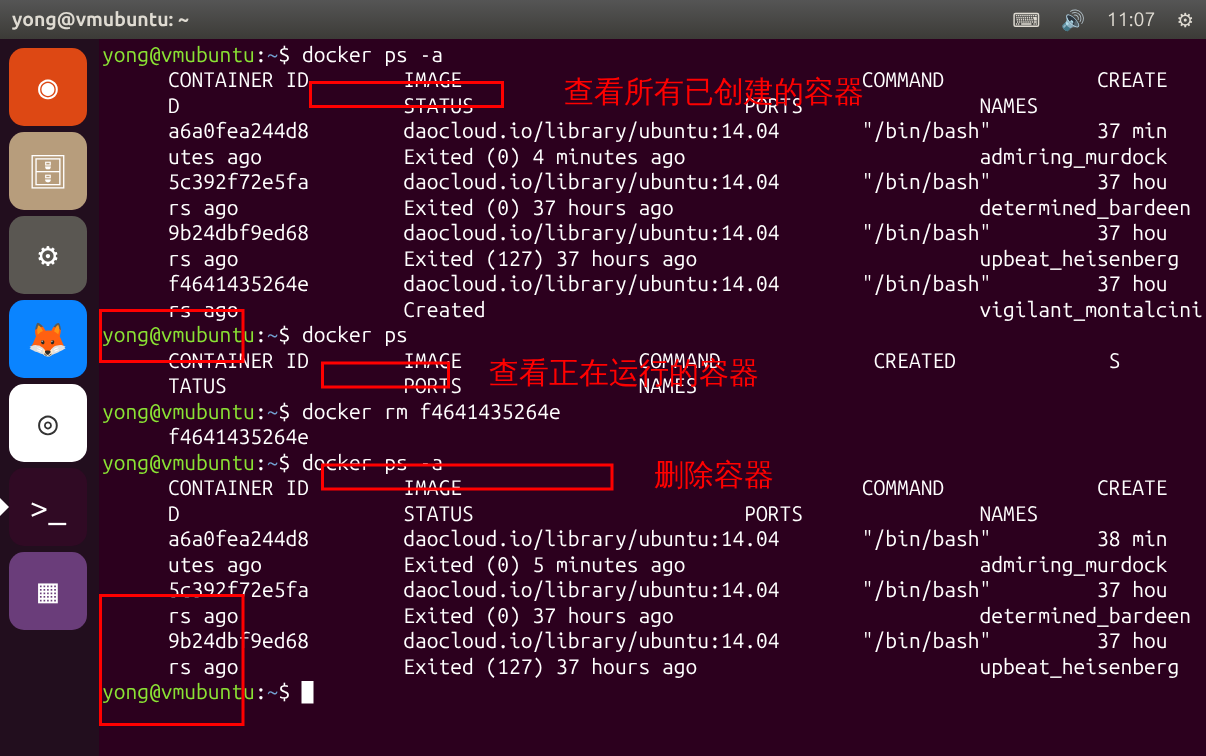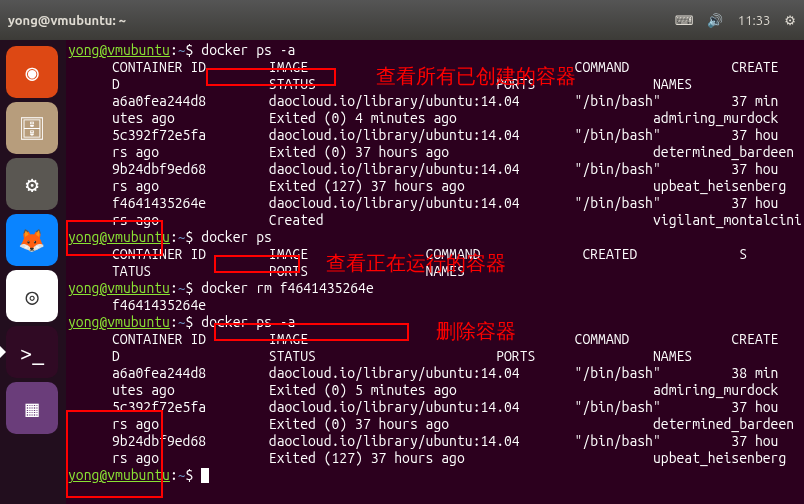--- a/index.html
+++ b/index.html
@@ -6,21 +6,21 @@
 body {
   width: 804px;
   height: 504px;
   font-family: "Ubuntu Mono", "DejaVu Sans Mono", monospace;
   font-size: 14px;
   background: #2c001e;
   overflow: hidden;
   position: relative;
 }
 .titlebar {
-  height: 40px;
+  height: 26px;
   background: linear-gradient(#555, #3c3b37);
   display: flex;
   align-items: center;
   padding: 0 8px;
   color: #dfdbd2;
   font-family: Ubuntu, sans-serif;
   font-size: 13px;
   font-weight: bold;
   justify-content: space-between;
 }
@@ -57,21 +57,21 @@
 .terminal {
   flex: 1;
   background: #2c001e;
   color: #fff;
   padding: 2px 2px;
   line-height: 17px;
   white-space: pre;
   font-size: 14px;
   position: relative;
 }
-.prompt { color: #8ae234; text-decoration: underline; }
+.prompt { color: #8ae234; }
 .colon { color: #fff; }
 .tilde { color: #729fcf; }
 .dollar { color: #fff; }
 .cmd { color: #fff; margin-top: 36px; }
 .out { color: #fff; margin-left: 44px; }
 .redbox {
   position: absolute;
   border: 2px solid #ff0000;
   pointer-events: none;
 }
@@ -93,21 +93,21 @@
 </head>
 <body>
 
 <div class="titlebar">
   <div class="titlebar-left">
     <span>yong@vmubuntu: ~</span>
   </div>
   <div class="titlebar-right">
     <span>⌨</span>
     <span>🔊</span>
-    <span>11:33</span>
+    <span>11:07</span>
     <span>⚙</span>
   </div>
 </div>
 
 <div class="main">
   <div class="launcher" id="launcher">
       <div class="licon" style="background: rgb(221, 72, 20); color: rgb(255, 255, 255); font-size: 22px;">◉</div>
       <div class="licon" style="background: rgb(183, 157, 124); color: rgb(255, 255, 255); font-size: 22px;">🗄</div>
       <div class="licon" style="background: rgb(90, 87, 82); color: rgb(255, 255, 255); font-size: 22px;">⚙</div>
       <div class="licon" style="background: rgb(10, 132, 255); color: rgb(255, 255, 255); font-size: 22px;">🦊</div>

